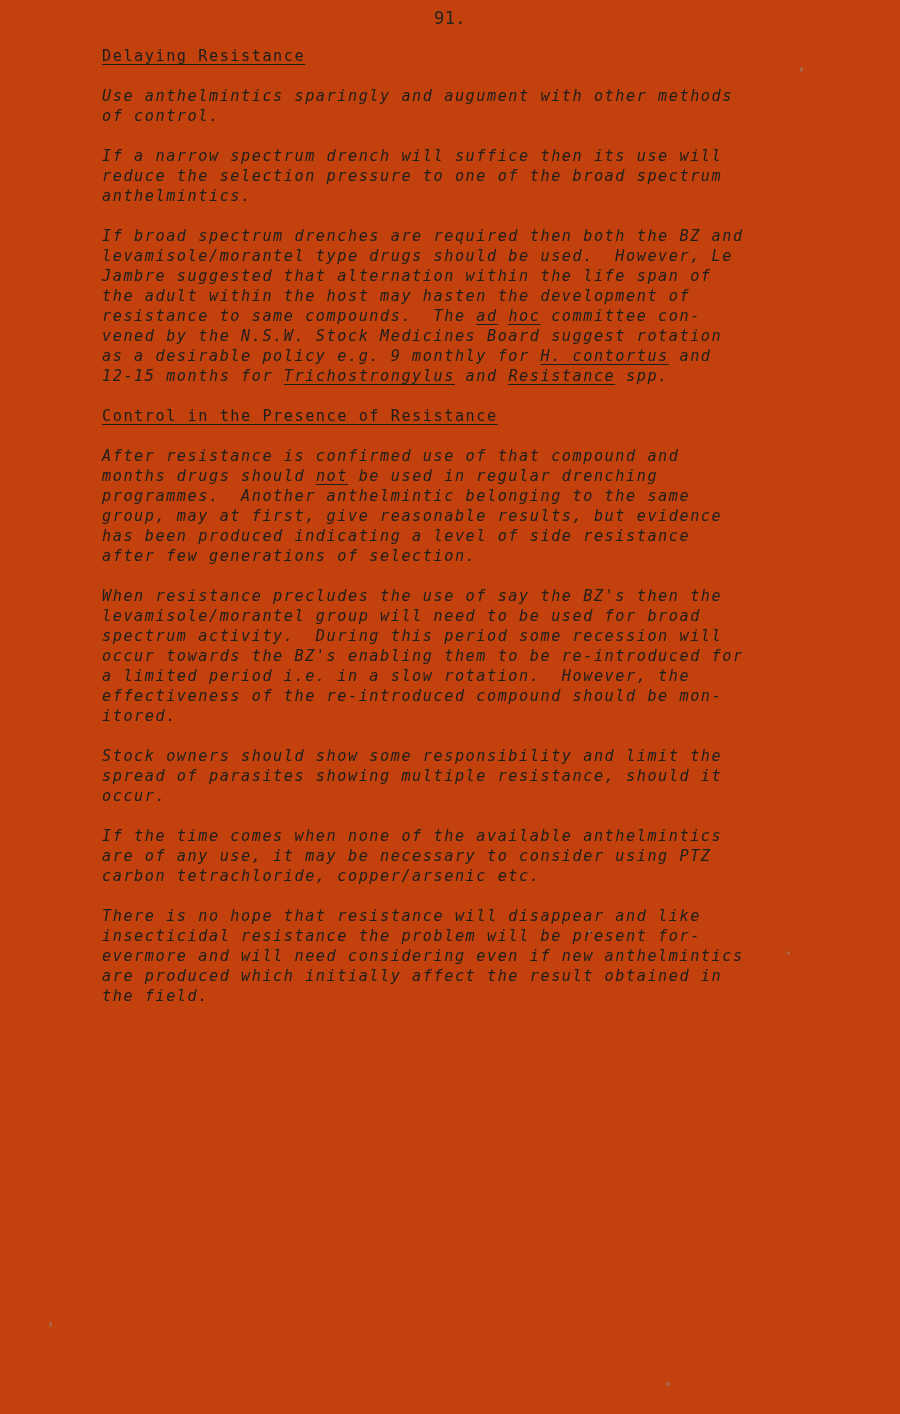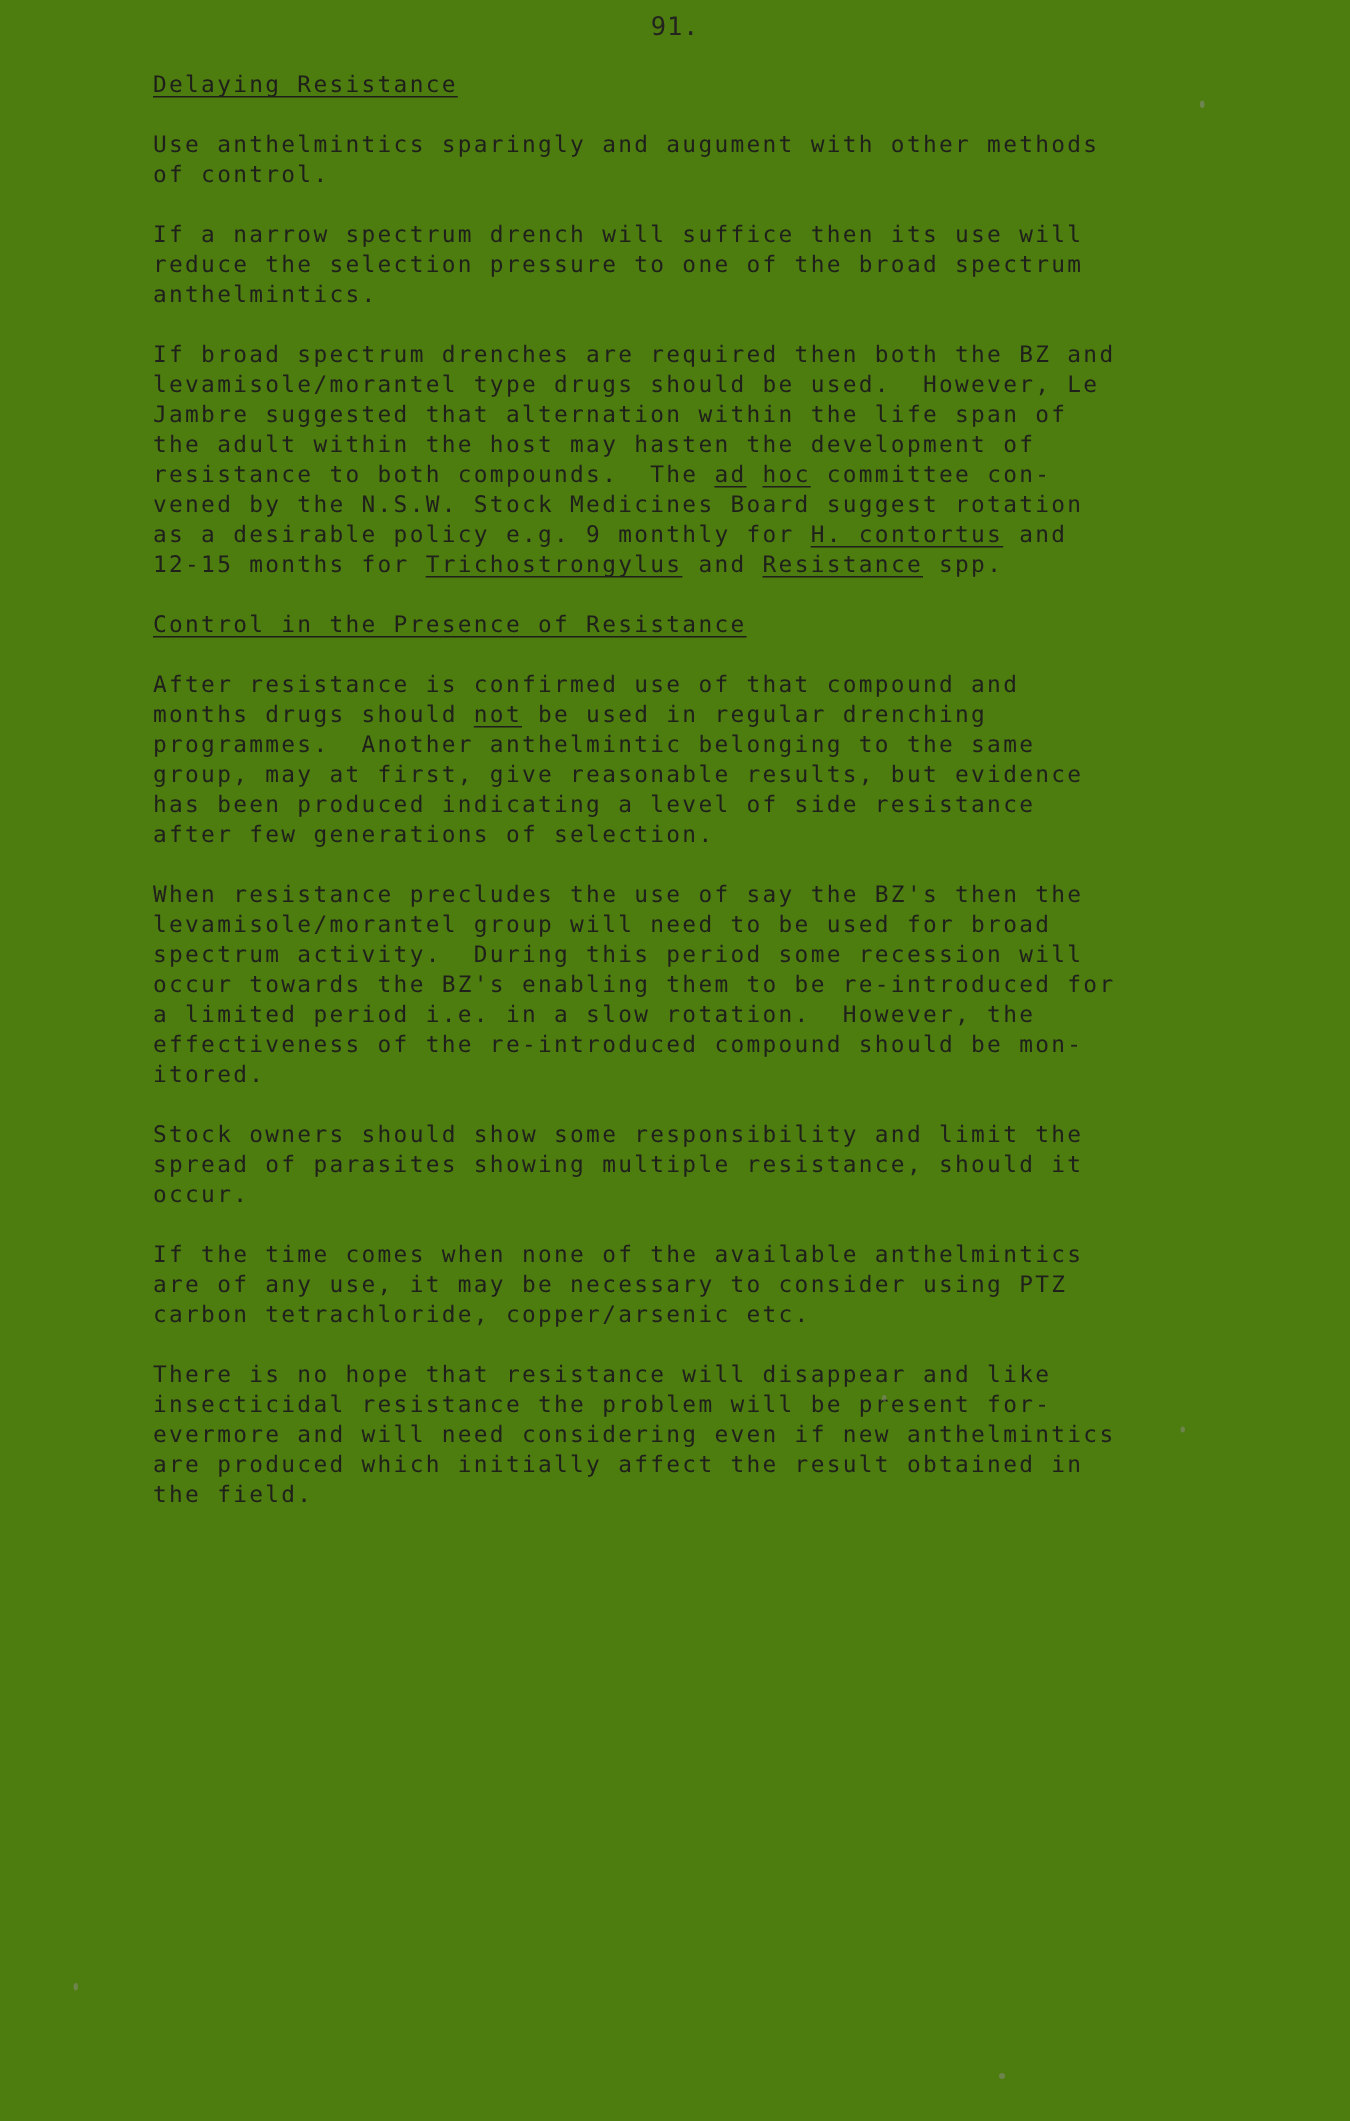--- a/index.html
+++ b/index.html
@@ -8,21 +8,21 @@
     padding: 0;
     background: #ffffff;
   }
   body {
     font-family: "DejaVu Sans Mono", "Liberation Mono", monospace;
   }
   .page {
     position: relative;
     width: 900px;
     height: 1414px;
-    background: #4d7c0f;
+    background: #c2410c;
     overflow: hidden;
   }
   .page-number {
     position: absolute;
     top: 8px;
     left: 0;
     width: 900px;
     text-align: center;
     font-size: 17px;
     letter-spacing: 0.5px;
@@ -47,20 +47,21 @@
     text-decoration-thickness: 1.3px;
     text-underline-offset: 3px;
   }
   .para {
     font-size: 15.2px;
     line-height: 20px;
     letter-spacing: 1.55px;
     color: #1f1f1b;
     margin: 16px 0 20px 0;
     white-space: pre-wrap;
+    font-style: italic;
   }
   .para:last-child { margin-bottom: 0; }
   .u {
     text-decoration: underline;
     text-decoration-thickness: 1px;
     text-underline-offset: 2.5px;
   }
   .speck {
     position: absolute;
     background: #8d8d86;
@@ -87,21 +88,21 @@
 of control.</p>
 
     <p class="para">If a narrow spectrum drench will suffice then its use will
 reduce the selection pressure to one of the broad spectrum
 anthelmintics.</p>
 
     <p class="para"><span>If broad spectrum drenches are required then both the BZ and</span>
 <span>levamisole/morantel type drugs should be used.  However, Le</span>
 <span>Jambre suggested that alternation within the life span of</span>
 <span>the adult within the host may hasten the development of</span>
-<span>resistance to both compounds.  The </span><span class="u">ad</span><span> </span><span class="u">hoc</span><span> committee con-</span>
+<span>resistance to same compounds.  The </span><span class="u">ad</span><span> </span><span class="u">hoc</span><span> committee con-</span>
 <span>vened by the N.S.W. Stock Medicines Board suggest rotation</span>
 <span>as a desirable policy e.g. 9 monthly for </span><span class="u">H. contortus</span><span> and</span>
 <span>12-15 months for </span><span class="u">Trichostrongylus</span><span> and </span><span class="u">Resistance</span><span> spp.</span></p>
 
     <div class="heading"><span class="u">Control in the Presence of Resistance</span></div>
 
     <p class="para"><span>After resistance is confirmed use of that compound and</span>
 <span>months drugs should </span><span class="u">not</span><span> be used in regular drenching</span>
 <span>programmes.  Another anthelmintic belonging to the same</span>
 <span>group, may at first, give reasonable results, but evidence</span>

